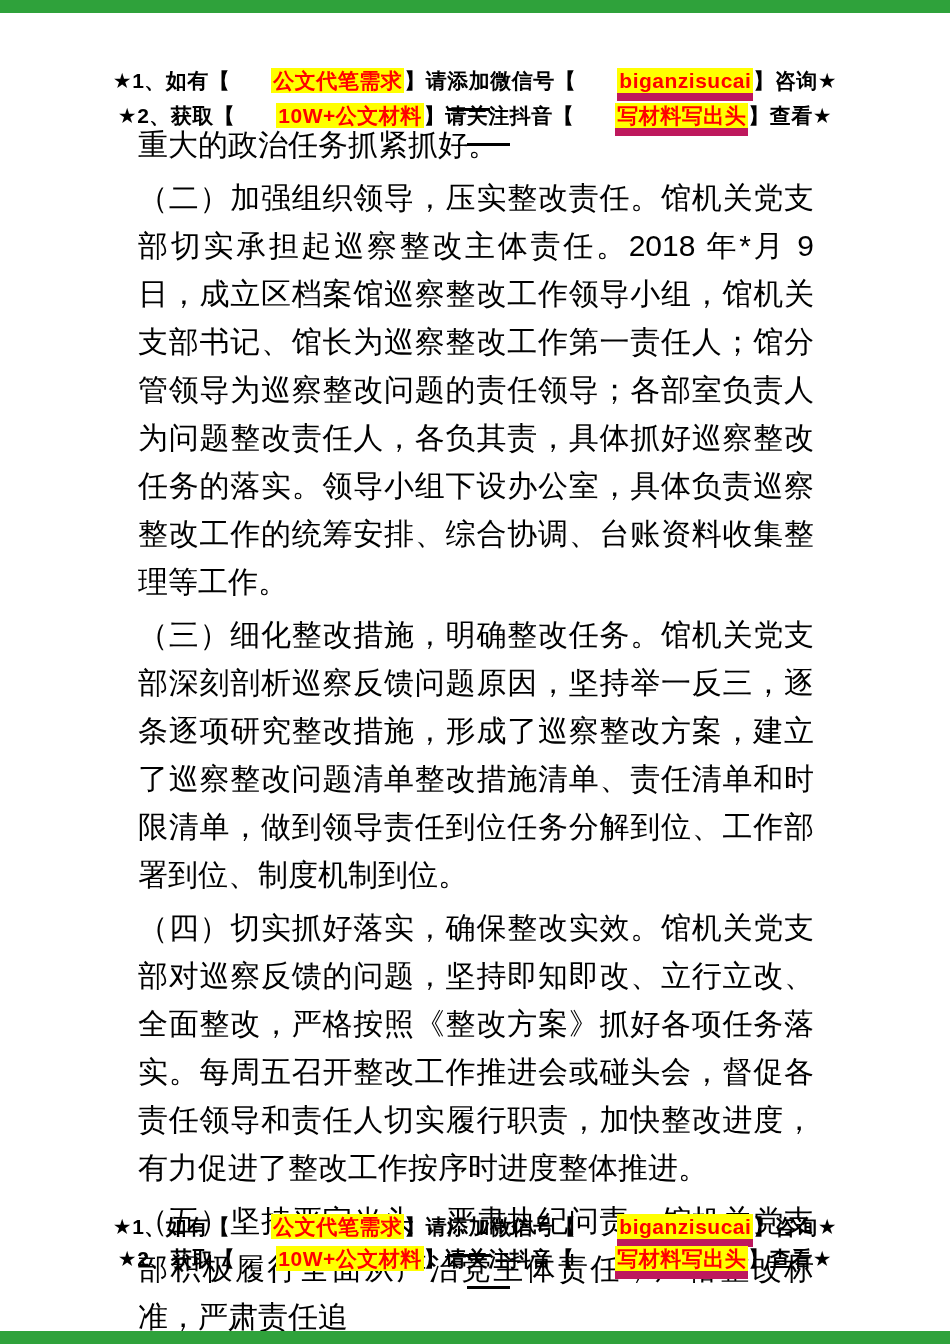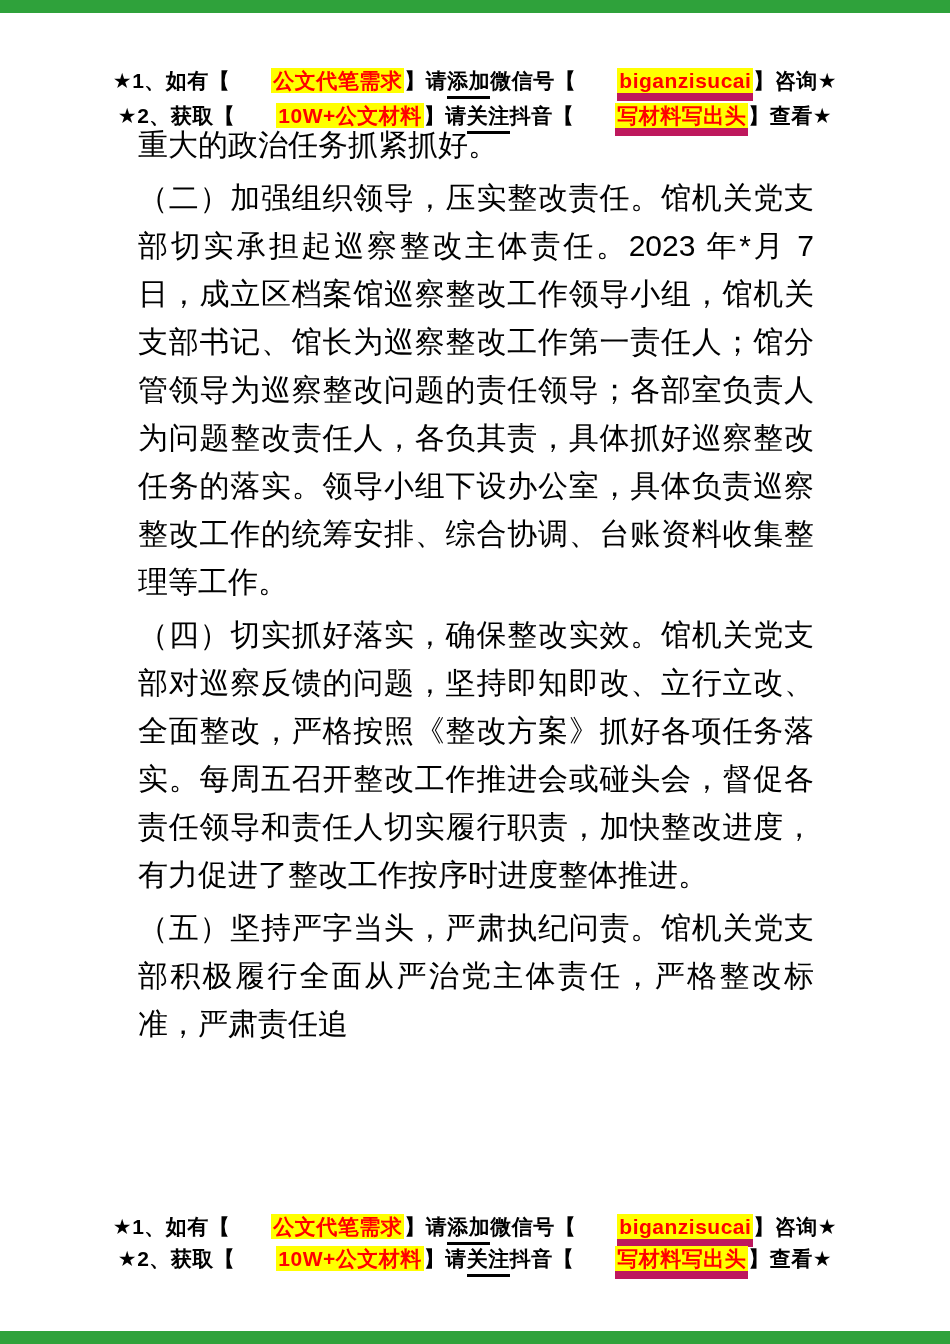--- a/index.html
+++ b/index.html
@@ -34,21 +34,21 @@
   .promo-line { white-space: nowrap; }
 
   .hl {
     background: #ffff00;
     color: #ff0000;
     padding: 1px 2px;
     margin-left: 41px;
   }
   .ul-black {
     border-bottom: 3px solid #000000;
-    padding-bottom: 4px;
+    padding-bottom: 16px;
   }
   .ul-red {
     border-bottom: 8px solid #be185d;
   }
 
   .doc {
     position: absolute;
     left: 138px; top: 121px; width: 676px;
     color: #000000;
     font-size: 30px;
@@ -69,21 +69,22 @@
     <div class="promo-line">
       <span>★1、如有【</span><span class="hl">公文代笔需求</span><span>】请</span><span class="ul-black">添加</span><span>微信号【</span><span class="hl ul-red">biganzisucai</span><span>】咨询★</span>
     </div>
     <div class="promo-line">
       <span>★2、获取【</span><span class="hl">10W+公文材料</span><span>】请</span><span class="ul-black">关注</span><span>抖音【</span><span class="hl ul-red">写材料写出头</span><span>】查看★</span>
     </div>
   </header>
 
   <main class="doc">
     <p>重大的政治任务抓紧抓好。</p>
-    <p>（二）加强组织领导，压实整改责任。馆机关党支部切实承担起巡察整改主体责任。2023 年*月 7 日，成立区档案馆巡察整改工作领导小组，馆机关支部书记、馆长为巡察整改工作第一责任人；馆分管领导为巡察整改问题的责任领导；各部室负责人为问题整改责任人，各负其责，具体抓好巡察整改任务的落实。领导小组下设办公室，具体负责巡察整改工作的统筹安排、综合协调、台账资料收集整理等工作。</p>
+    <p>（二）加强组织领导，压实整改责任。馆机关党支部切实承担起巡察整改主体责任。2018 年*月 9 日，成立区档案馆巡察整改工作领导小组，馆机关支部书记、馆长为巡察整改工作第一责任人；馆分管领导为巡察整改问题的责任领导；各部室负责人为问题整改责任人，各负其责，具体抓好巡察整改任务的落实。领导小组下设办公室，具体负责巡察整改工作的统筹安排、综合协调、台账资料收集整理等工作。</p>
+    <p>（三）细化整改措施，明确整改任务。馆机关党支部深刻剖析巡察反馈问题原因，坚持举一反三，逐条逐项研究整改措施，形成了巡察整改方案，建立了巡察整改问题清单整改措施清单、责任清单和时限清单，做到领导责任到位任务分解到位、工作部署到位、制度机制到位。</p>
     <p>（四）切实抓好落实，确保整改实效。馆机关党支部对巡察反馈的问题，坚持即知即改、立行立改、全面整改，严格按照《整改方案》抓好各项任务落实。每周五召开整改工作推进会或碰头会，督促各责任领导和责任人切实履行职责，加快整改进度，有力促进了整改工作按序时进度整体推进。</p>
     <p>（五）坚持严字当头，严肃执纪问责。馆机关党支部积极履行全面从严治党主体责任，严格整改标准，严肃责任追</p>
   </main>
 
   <footer class="promo promo-footer">
     <div class="promo-line">
       <span>★1、如有【</span><span class="hl">公文代笔需求</span><span>】请</span><span class="ul-black">添加</span><span>微信号【</span><span class="hl ul-red">biganzisucai</span><span>】咨询★</span>
     </div>
     <div class="promo-line">
       <span>★2、获取【</span><span class="hl">10W+公文材料</span><span>】请</span><span class="ul-black">关注</span><span>抖音【</span><span class="hl ul-red">写材料写出头</span><span>】查看★</span>

